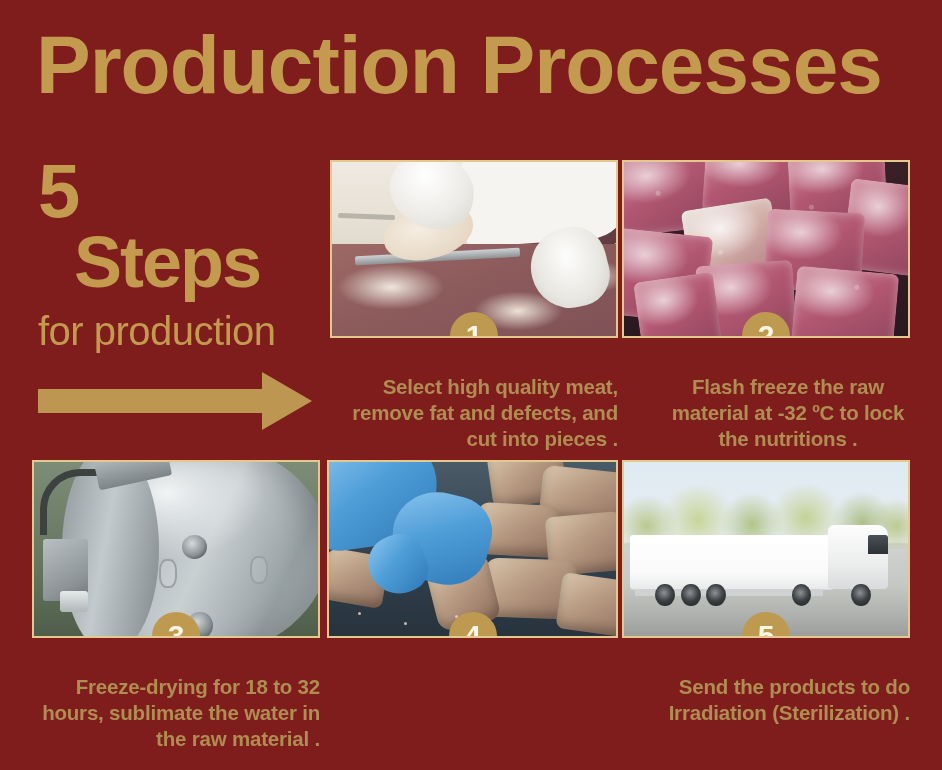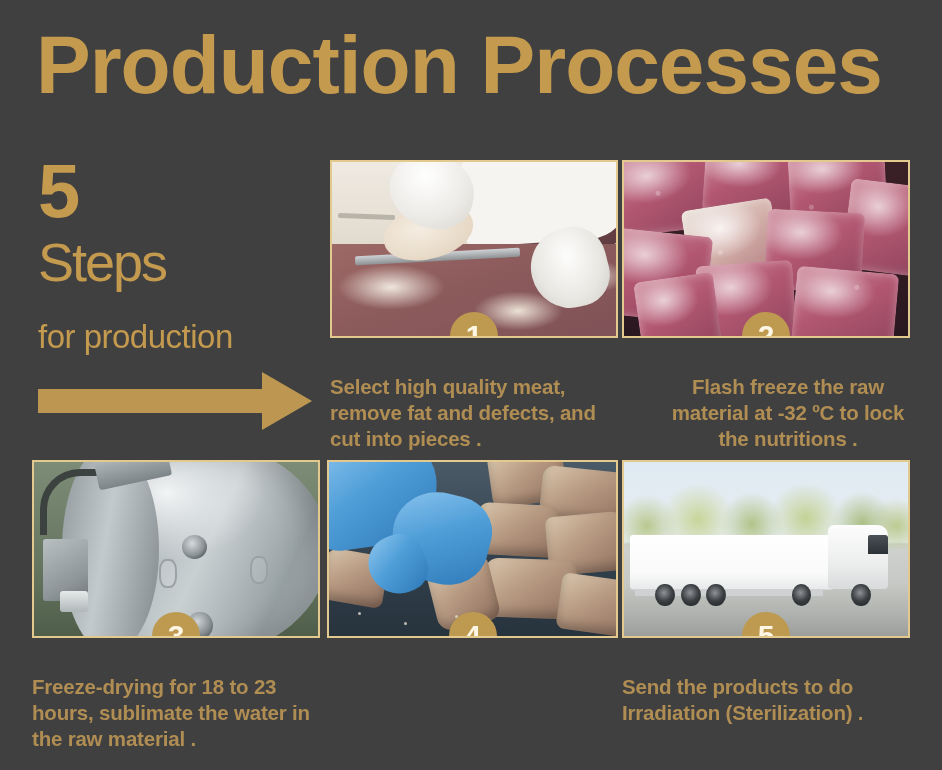--- a/index.html
+++ b/index.html
@@ -12,21 +12,21 @@
     background: #fbf0d7;
     font-family: "Liberation Sans", sans-serif;
     overflow: hidden;
     position: relative;
   }
 
   #page {
     position: relative;
     width: 942px;
     height: 770px;
-    background: #404040;
+    background: #7f1d1d;
   }
 
   
   .page-title {
     position: absolute;
     left: 36px;
     top: 10px;
     font-size: 82px;
     font-weight: bold;
     color: #c49a4f;
@@ -43,32 +43,33 @@
     width: 280px;
   }
   .intro-num {
     font-size: 76px;
     font-weight: bold;
     color: #c49a4f;
     line-height: 62px;
     letter-spacing: -1px;
   }
   .intro-steps {
-    font-size: 54px;
-    font-weight: normal;
+    font-size: 72px;
+    font-weight: bold;
     color: #c49a4f;
     line-height: 80px;
     letter-spacing: -2px;
+    margin-left: 36px;
   }
   .intro-sub {
-    font-size: 33px;
+    font-size: 40px;
     color: #c49a4f;
     line-height: 42px;
     letter-spacing: -0.5px;
-    margin-top: 14px;
+    margin-top: 8px;
   }
 
   
   .arrow {
     position: absolute;
     left: 38px;
     top: 370px;
     width: 274px;
     height: 62px;
   }
@@ -107,21 +108,21 @@
     bottom: -24px;
     z-index: 6;
     line-height: 1;
   }
   .card-caption {
     margin-top: 36px;
     font-size: 20.5px;
     font-weight: bold;
     color: #b08d52;
     line-height: 26px;
-    text-align: left;
+    text-align: right;
     letter-spacing: -0.2px;
   }
   .card-caption.left-align {
     text-align: center;
     padding-left: 44px;
   }
 
   
 
   
@@ -399,21 +400,21 @@
         <div class="clamp"></div>
         <div class="box"></div>
         <div class="sensor"></div>
         <div class="port"></div>
         <div class="port2"></div>
         <div class="latch l1"></div>
         <div class="latch l2"></div>
       </div>
       <div class="badge no-select">3</div>
     </div>
-    <div class="card-caption no-select">Freeze-drying for 18 to 23 hours, sublimate the water in the raw material .</div>
+    <div class="card-caption no-select">Freeze-drying for 18 to 32 hours, sublimate the water in the raw material .</div>
   </div>
 
   <div class="card" style="left:327px; top:460px; width:291px;">
     <div class="card-photo">
       <div class="scene sc4">
         <div class="chunk k1"></div>
           <div class="chunk k2"></div>
           <div class="chunk k3"></div>
         <div class="chunk k4"></div>
           <div class="chunk k5"></div>

